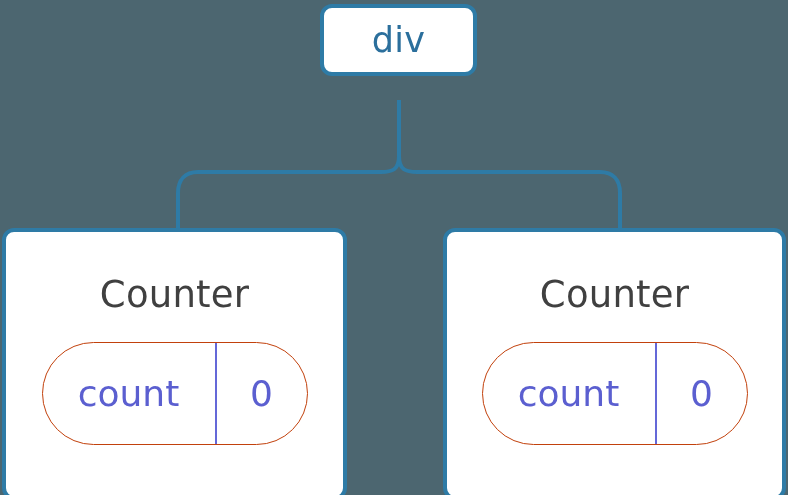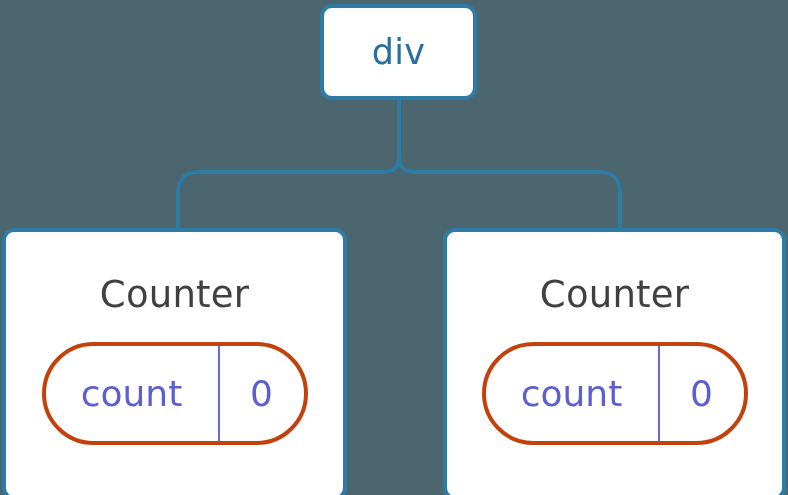--- a/index.html
+++ b/index.html
@@ -26,21 +26,21 @@
     height: 495px;
     pointer-events: none;
   }
 
   
   .node-root {
     position: absolute;
     left: 320px;
     top: 4px;
     width: 157px;
-    height: 96px;
+    height: 72px;
     box-sizing: border-box;
     background: #ffffff;
     border: 4px solid #2e7ba6;
     border-radius: 12px;
     display: flex;
     align-items: center;
     justify-content: center;
   }
   .node-root-label {
     color: #2b6f9c;
@@ -77,21 +77,21 @@
     line-height: 1;
     letter-spacing: 0.2px;
   }
 
   
   .state-capsule {
     margin-top: 29px;
     width: 266px;
     height: 103px;
     box-sizing: border-box;
-    border: 4px solid #c2410c;
+    border: 1px solid #c2410c;
     border-radius: 52px;
     display: flex;
     align-items: stretch;
     background: transparent;
   }
   .state-key,
   .state-value {
     display: flex;
     align-items: center;
     justify-content: center;

